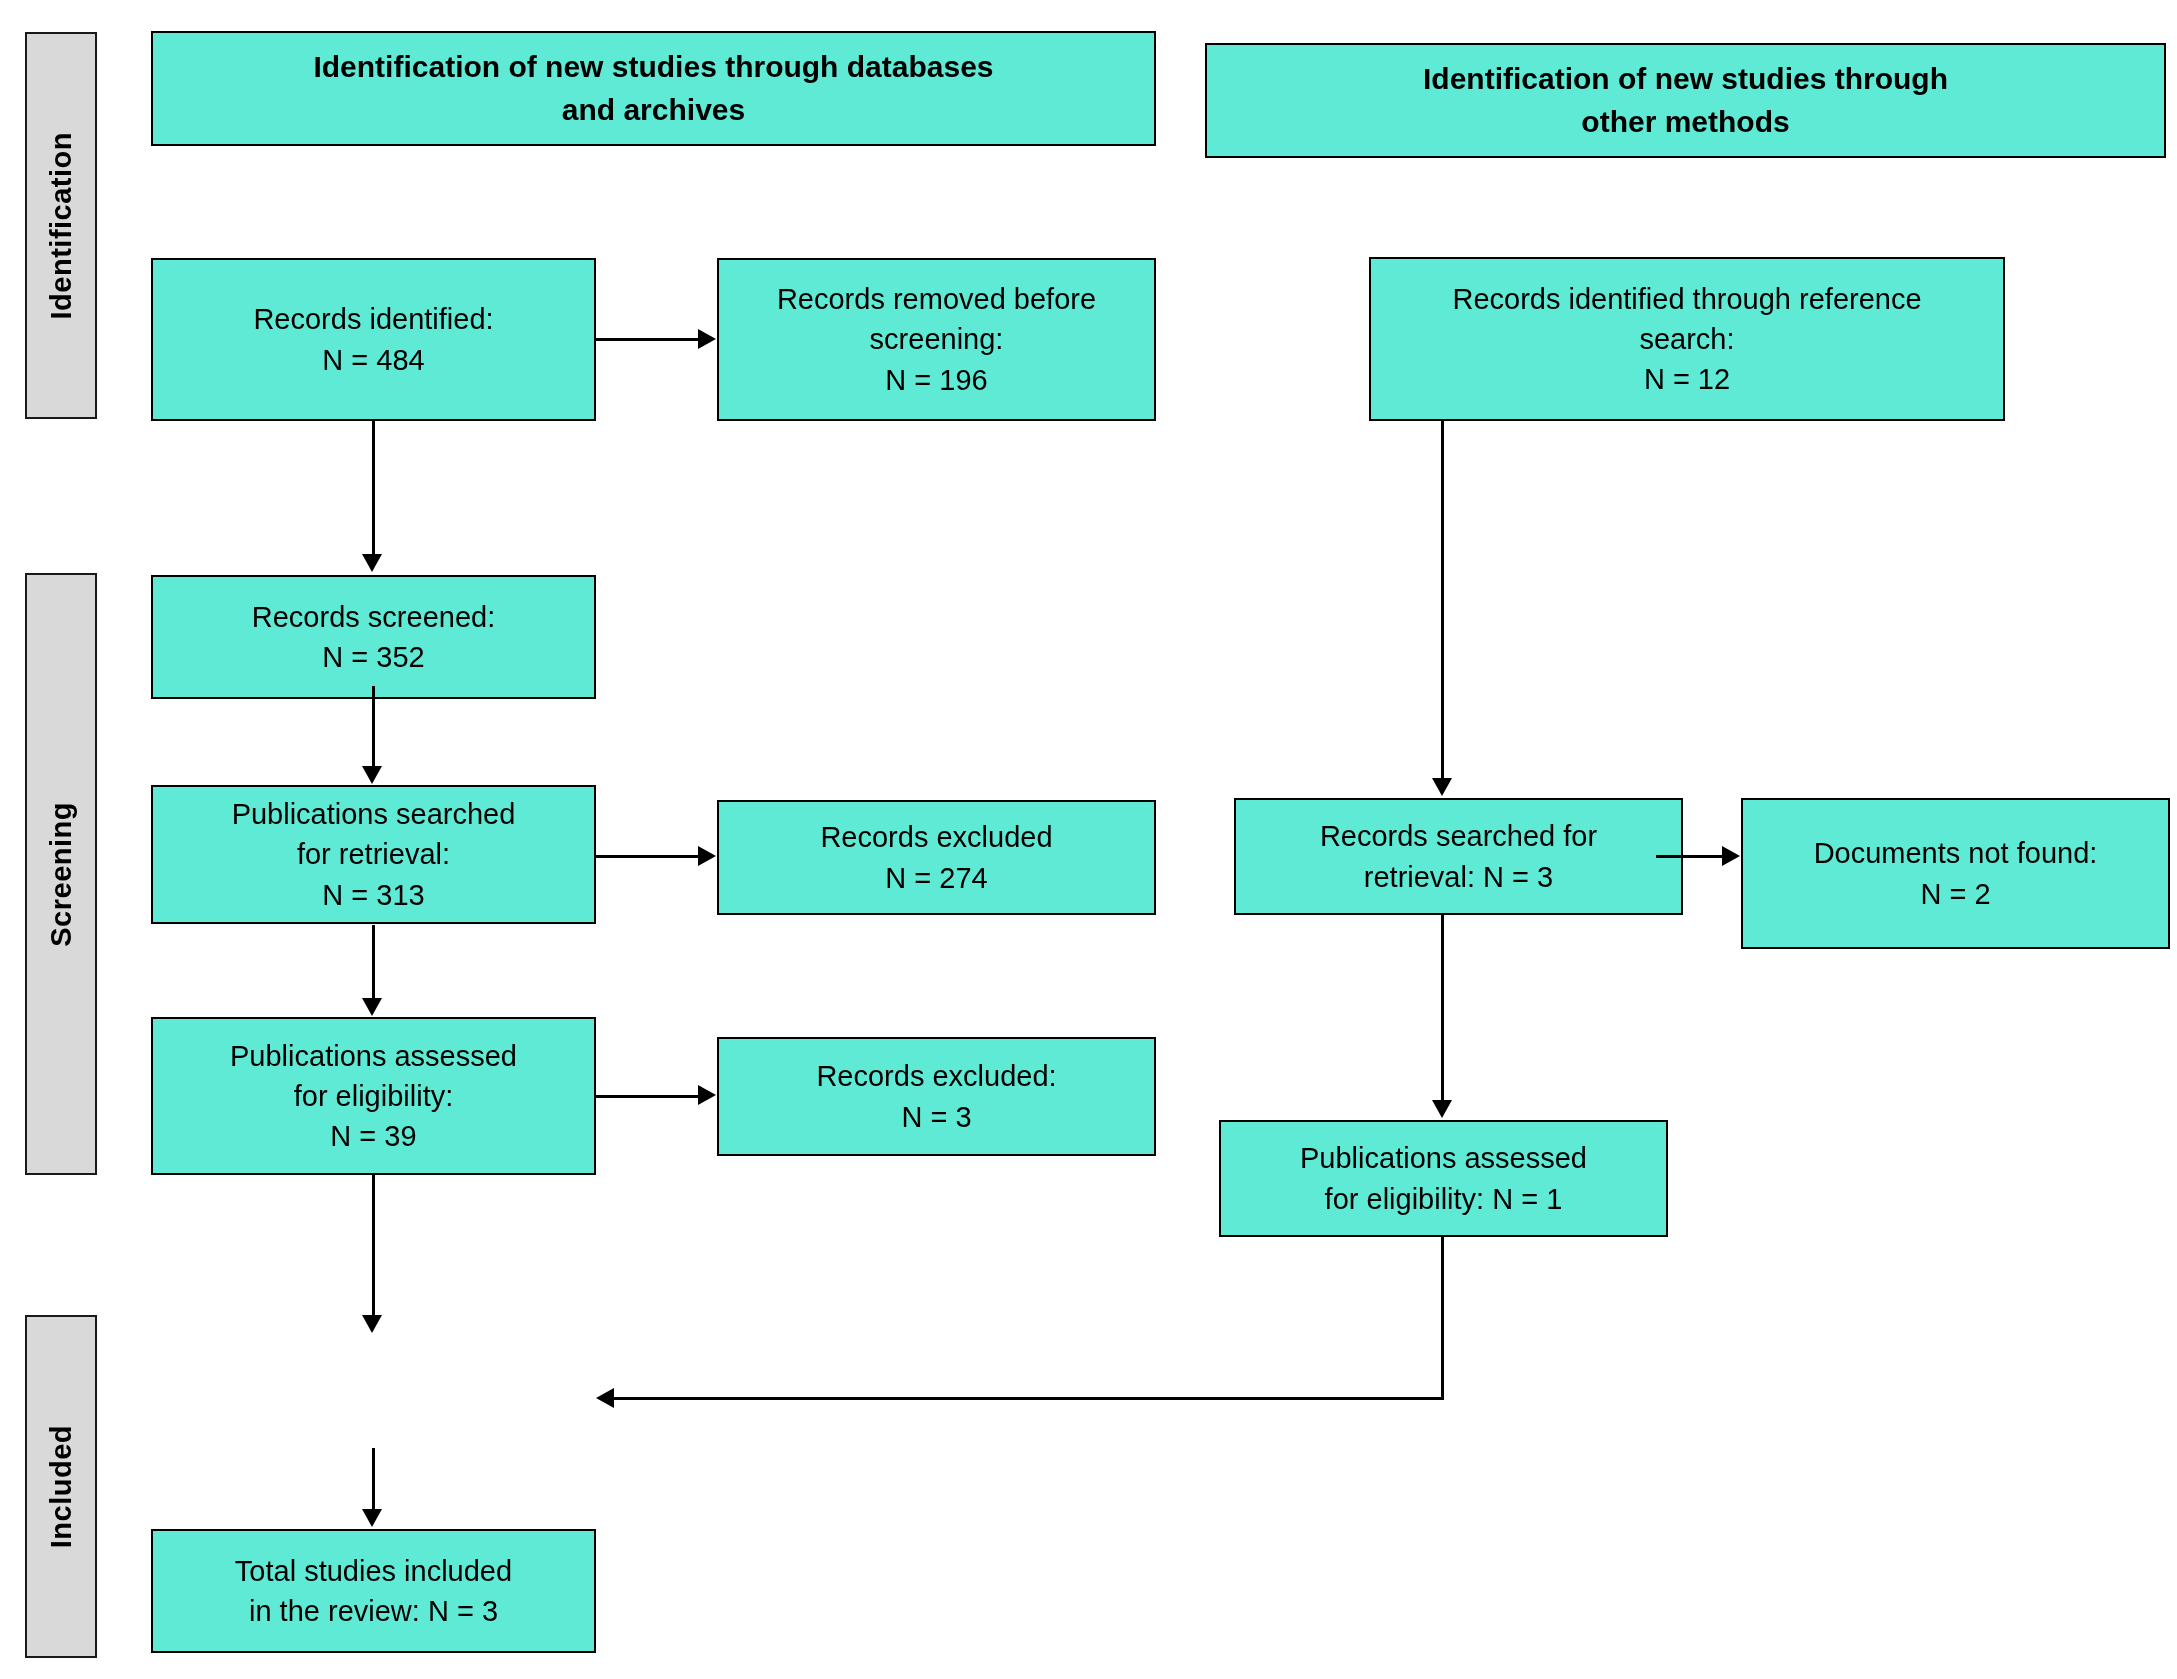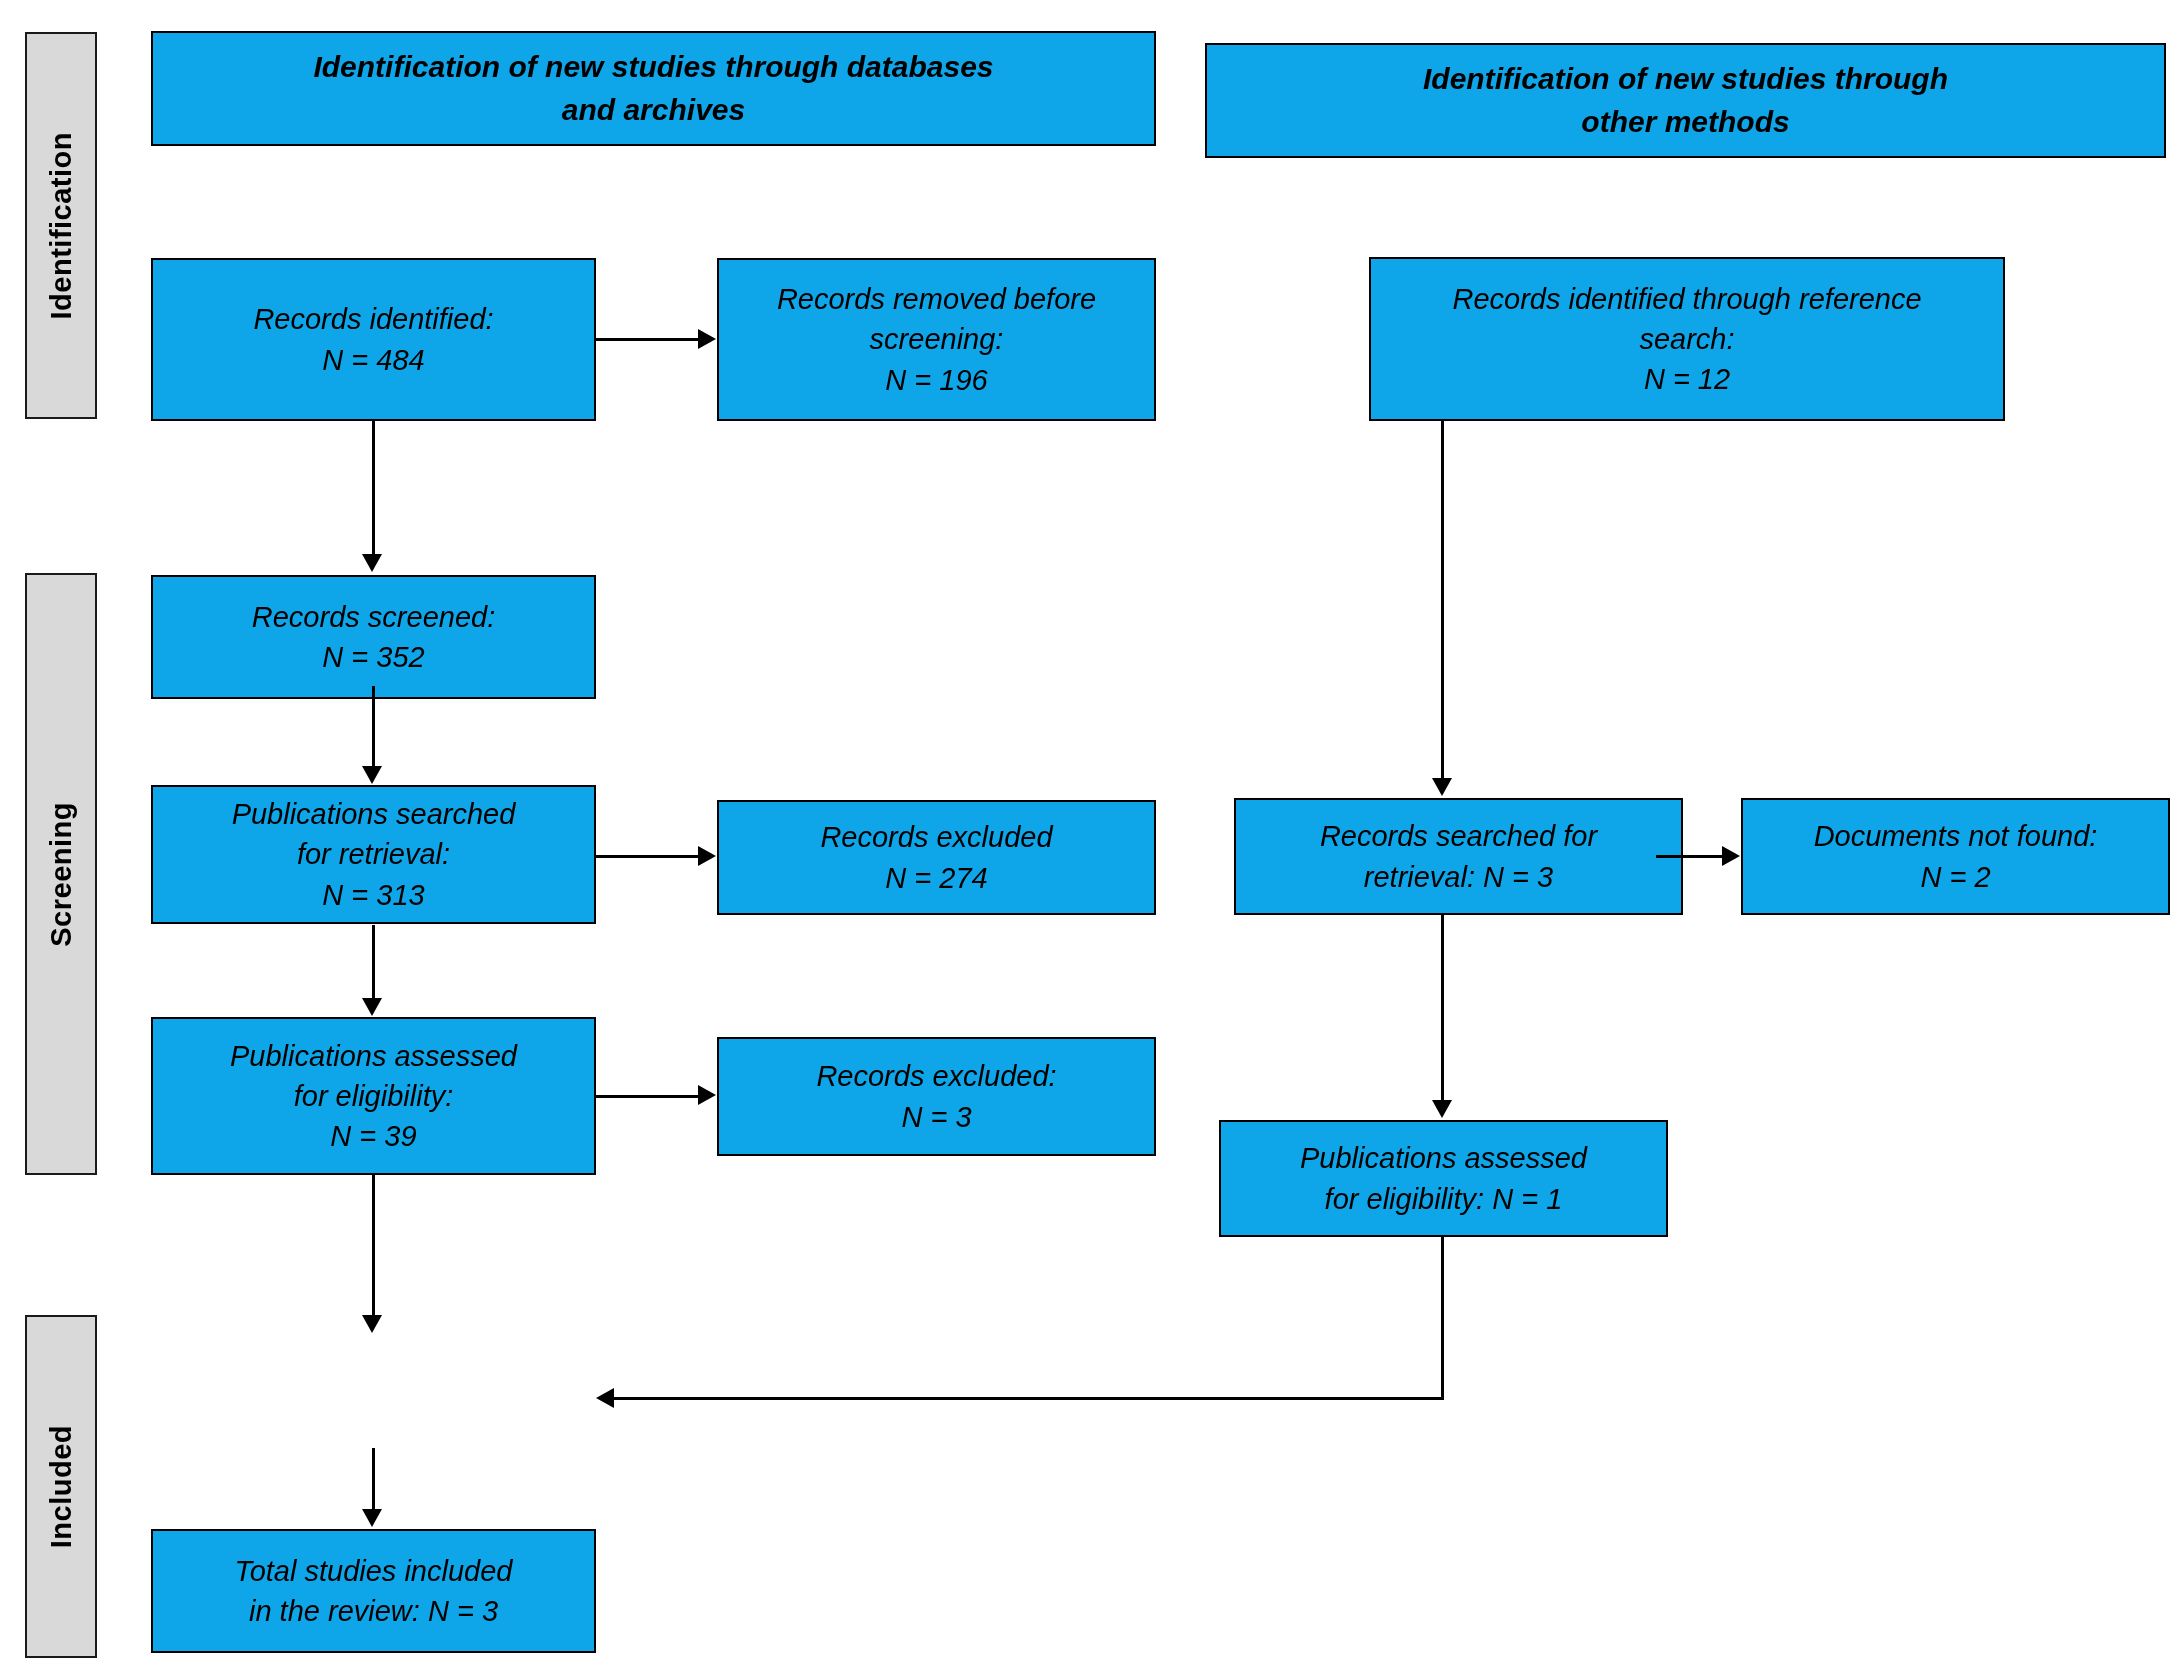--- a/index.html
+++ b/index.html
@@ -32,30 +32,29 @@
     font-weight: bold;
     font-size: 29px;
     letter-spacing: 0.5px;
     color: #000000;
     white-space: nowrap;
   }
 
   
   .box {
     position: absolute;
-    background: #0ea5e9;
+    background: #5eead4;
     border: 2.9px solid #000000;
     box-sizing: border-box;
     display: flex;
     align-items: center;
     justify-content: center;
     text-align: center;
     padding: 3.9px 11.7px;
     color: #000000;
-    font-style: italic;
   }
   .box .box-text {
     font-size: 29px;
     line-height: 1.38;
     white-space: pre-line;
   }
   .box.header-box .box-text {
     font-weight: bold;
     font-size: 30px;
     line-height: 1.42;
@@ -180,21 +179,21 @@
   </div>
 
   <div class="conn h" style="left:596px; top:1095px; width:102px;"></div>
   <div class="arrowhead right" style="left:698px; top:1085px;"></div>
 
   <div class="box" style="left:1234px; top:798px; width:449px; height:117px;">
     <span class="box-text">Records searched for
 retrieval: N = 3</span>
   </div>
 
-  <div class="box" style="left:1741px; top:798px; width:429px; height:117px;">
+  <div class="box" style="left:1741px; top:798px; width:429px; height:151px;">
     <span class="box-text">Documents not found:
 N = 2</span>
   </div>
 
   <div class="conn h" style="left:1656px; top:855px; width:68px;"></div>
   <div class="arrowhead right" style="left:1722px; top:846px;"></div>
 
   <div class="conn v" style="left:1441px; top:915px; width:2.9px; height:187px;"></div>
   <div class="arrowhead down" style="left:1432px; top:1100px;"></div>
 

